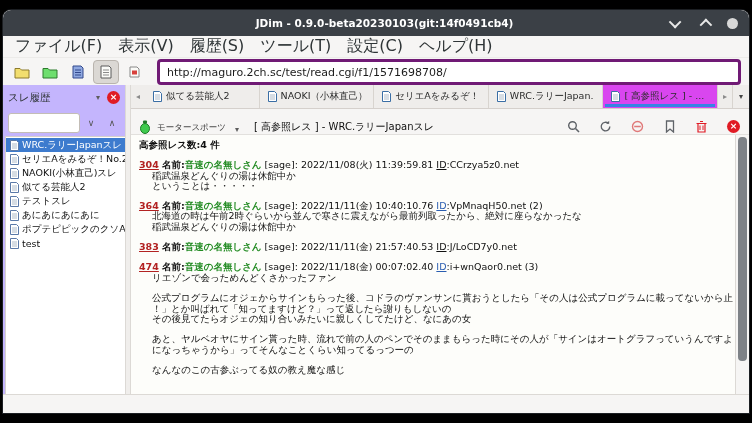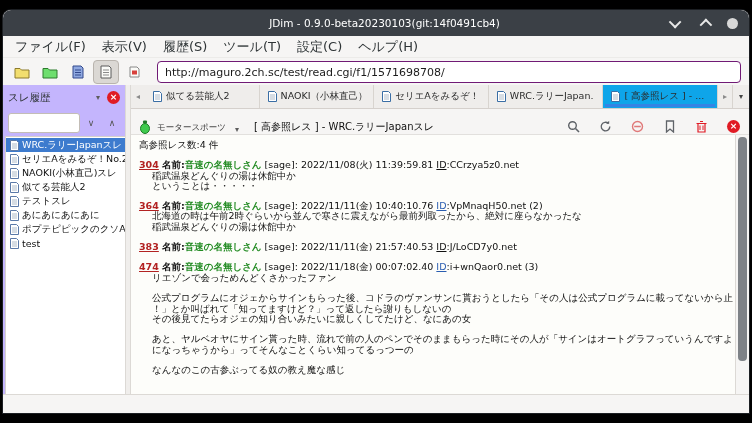--- a/index.html
+++ b/index.html
@@ -5,35 +5,35 @@
   html,body{margin:0;padding:0;}
   body{
     width:752px;height:423px;background:#000;position:relative;overflow:hidden;
     font-family:"DejaVu Sans","Liberation Sans",sans-serif;
   }
   .window{position:absolute;left:3px;right:3px;top:10px;bottom:10px;background:#f6f5f4;
     border-radius:8px 8px 0 0;overflow:hidden;box-shadow:0 0 0 1px #1c1f23;}
   
   .titlebar{height:26px;background:#3b4046;border-radius:8px 8px 0 0;position:relative;
     display:flex;align-items:center;justify-content:center;}
-  .titlebar .title{color:#fff;font-size:10.5px;font-weight:normal;margin-left:17px;}
+  .titlebar .title{color:#fff;font-size:10.5px;font-weight:bold;margin-left:17px;}
   .winctrl{position:absolute;right:10px;top:0;height:26px;display:flex;align-items:center;gap:14px;}
   .wc{width:14px;height:14px;display:inline-flex;align-items:center;justify-content:center;cursor:pointer;}
   .chev{width:7px;height:7px;border-left:2px solid #e8e8e8;border-bottom:2px solid #e8e8e8;display:inline-block;}
   .chev.down{transform:rotate(-45deg) translateY(-2px);}
   .chev.up{transform:rotate(135deg) translateY(-2px);}
   .close-dot{width:11px;height:11px;border-radius:50%;background:#d8d8d8;}
   
   .menubar{height:21px;background:#f6f5f4;display:flex;align-items:center;padding:0 4px;border-bottom:1px solid #ecebe9;}
-  .menu-item{font-size:13px;color:#2e3436;padding:2px 8px;cursor:default;}
+  .menu-item{font-size:16px;color:#2e3436;padding:2px 8px;cursor:default;}
   
   .toolbar{height:28px;background:#f6f5f4;display:flex;align-items:center;padding:0 6px;gap:2px;border-bottom:1px solid #e2e0dd;}
   .tbtn{width:24px;height:22px;display:inline-flex;align-items:center;justify-content:center;border:1px solid transparent;border-radius:4px;}
   .tbtn.pressed{background:#dbd8d4;border-color:#b9b4ae;}
-  .urlbar{flex:1;height:20px;margin-left:8px;margin-right:2px;border:1px solid #701a75;border-radius:4px;
+  .urlbar{flex:1;height:20px;margin-left:8px;margin-right:2px;border:3px solid #701a75;border-radius:4px;
     background:#fff;font-size:11px;color:#1b1b1b;padding:0 7px;outline:none;font-family:"DejaVu Sans","Liberation Sans",sans-serif;}
   
   .main{position:absolute;top:75px;left:0;right:0;bottom:18px;display:flex;}
   .sidebar{width:122px;display:flex;flex-direction:column;background:#c4b5fd;}
   .side-header{height:25px;display:flex;align-items:center;padding:0 5px;gap:4px;}
   .side-title{font-size:10.5px;color:#2e3436;flex:1;}
   .caret{font-size:8px;color:#5d5d5d;padding:0 3px;}
   .redcirc{width:13px;height:13px;border-radius:50%;background:#e01b24;color:#fff;font-size:9px;
     line-height:12px;text-align:center;font-weight:bold;flex:0 0 auto;}
   .side-search{height:26px;display:flex;align-items:center;padding:0 3px 0 5px;gap:1px;}
@@ -44,33 +44,33 @@
   .tree-row{display:flex;align-items:center;gap:3px;height:14px;padding:0 2px 0 4px;font-size:9.5px;color:#111;white-space:nowrap;overflow:hidden;}
   .tree-row.selected{background:#3d7bce;color:#fff;}
   .splitter{width:4px;background:#f0eeec;border-left:1px solid #dcd9d5;border-right:1px solid #dcd9d5;cursor:col-resize;}
   .rightpane{flex:1;display:flex;flex-direction:column;min-width:0;}
   
   .tabbar{height:23px;background:#efedeb;display:flex;align-items:stretch;border-bottom:1px solid #d5d0cc;}
   .tab-arrow{width:14px;display:flex;align-items:center;justify-content:center;font-size:8px;color:#8a8a8a;}
   .tabstrip{flex:1;display:flex;min-width:0;}
   .tab{display:flex;align-items:center;gap:4px;padding:0 8px;font-size:9.5px;color:#2b2b2b;
     border-right:1px solid #d8d4cf;white-space:nowrap;overflow:hidden;position:relative;flex:1;max-width:122px;}
-  .tab.active{background:#0ea5e9;}
+  .tab.active{background:#d946ef;}
   .tab.active:after{content:"";position:absolute;left:2px;right:2px;bottom:1px;height:3px;background:#3584e4;}
   .tab-label{overflow:hidden;text-overflow:clip;}
   .tab-dd{width:16px;display:flex;align-items:center;justify-content:center;font-size:8px;color:#444;border-left:1px solid #d8d4cf;}
   
   .threadbar{height:25px;background:#f6f5f4;display:flex;align-items:flex-end;padding:0 8px;gap:6px;border-bottom:1px solid #e2e0dd;}
   .board-label{font-size:8.5px;color:#333;}
   .thread-title{font-size:10px;color:#111;font-weight:normal;flex:1;white-space:nowrap;overflow:hidden;margin-left:6px;}
   .ticon{width:15px;height:15px;display:inline-flex;align-items:center;justify-content:center;margin-left:11px;}
   
   .contentwrap{flex:1;display:flex;min-height:0;background:#fdfdfa;}
   .content{flex:1;padding:5px 2px 0 8px;font-size:9.5px;line-height:10.3px;color:#101010;overflow:hidden;}
-  .res-header{margin-bottom:10px;}
+  .res-header{margin-bottom:10px;font-weight:bold;}
   .post{margin-bottom:10px;}
   .post-number{color:#b22222;font-weight:bold;text-decoration:underline;cursor:pointer;text-align:right;}
   .name-label{font-weight:bold;margin-top:40px;}
   .post-name{color:#228b22;font-weight:bold;}
   .id-link{color:#2a5db0;text-decoration:underline;cursor:pointer;}
   .id-plain{color:#101010;text-decoration:underline;}
   .post-line{padding-left:13px;min-height:10.3px;white-space:nowrap;overflow:hidden;}
   .vscroll{width:13px;background:#f6f5f4;border-left:1px solid #dcd9d5;position:relative;}
   .vthumb{position:absolute;left:2px;right:2px;top:2px;height:86%;background:#7e8287;border-radius:4px;}
   

